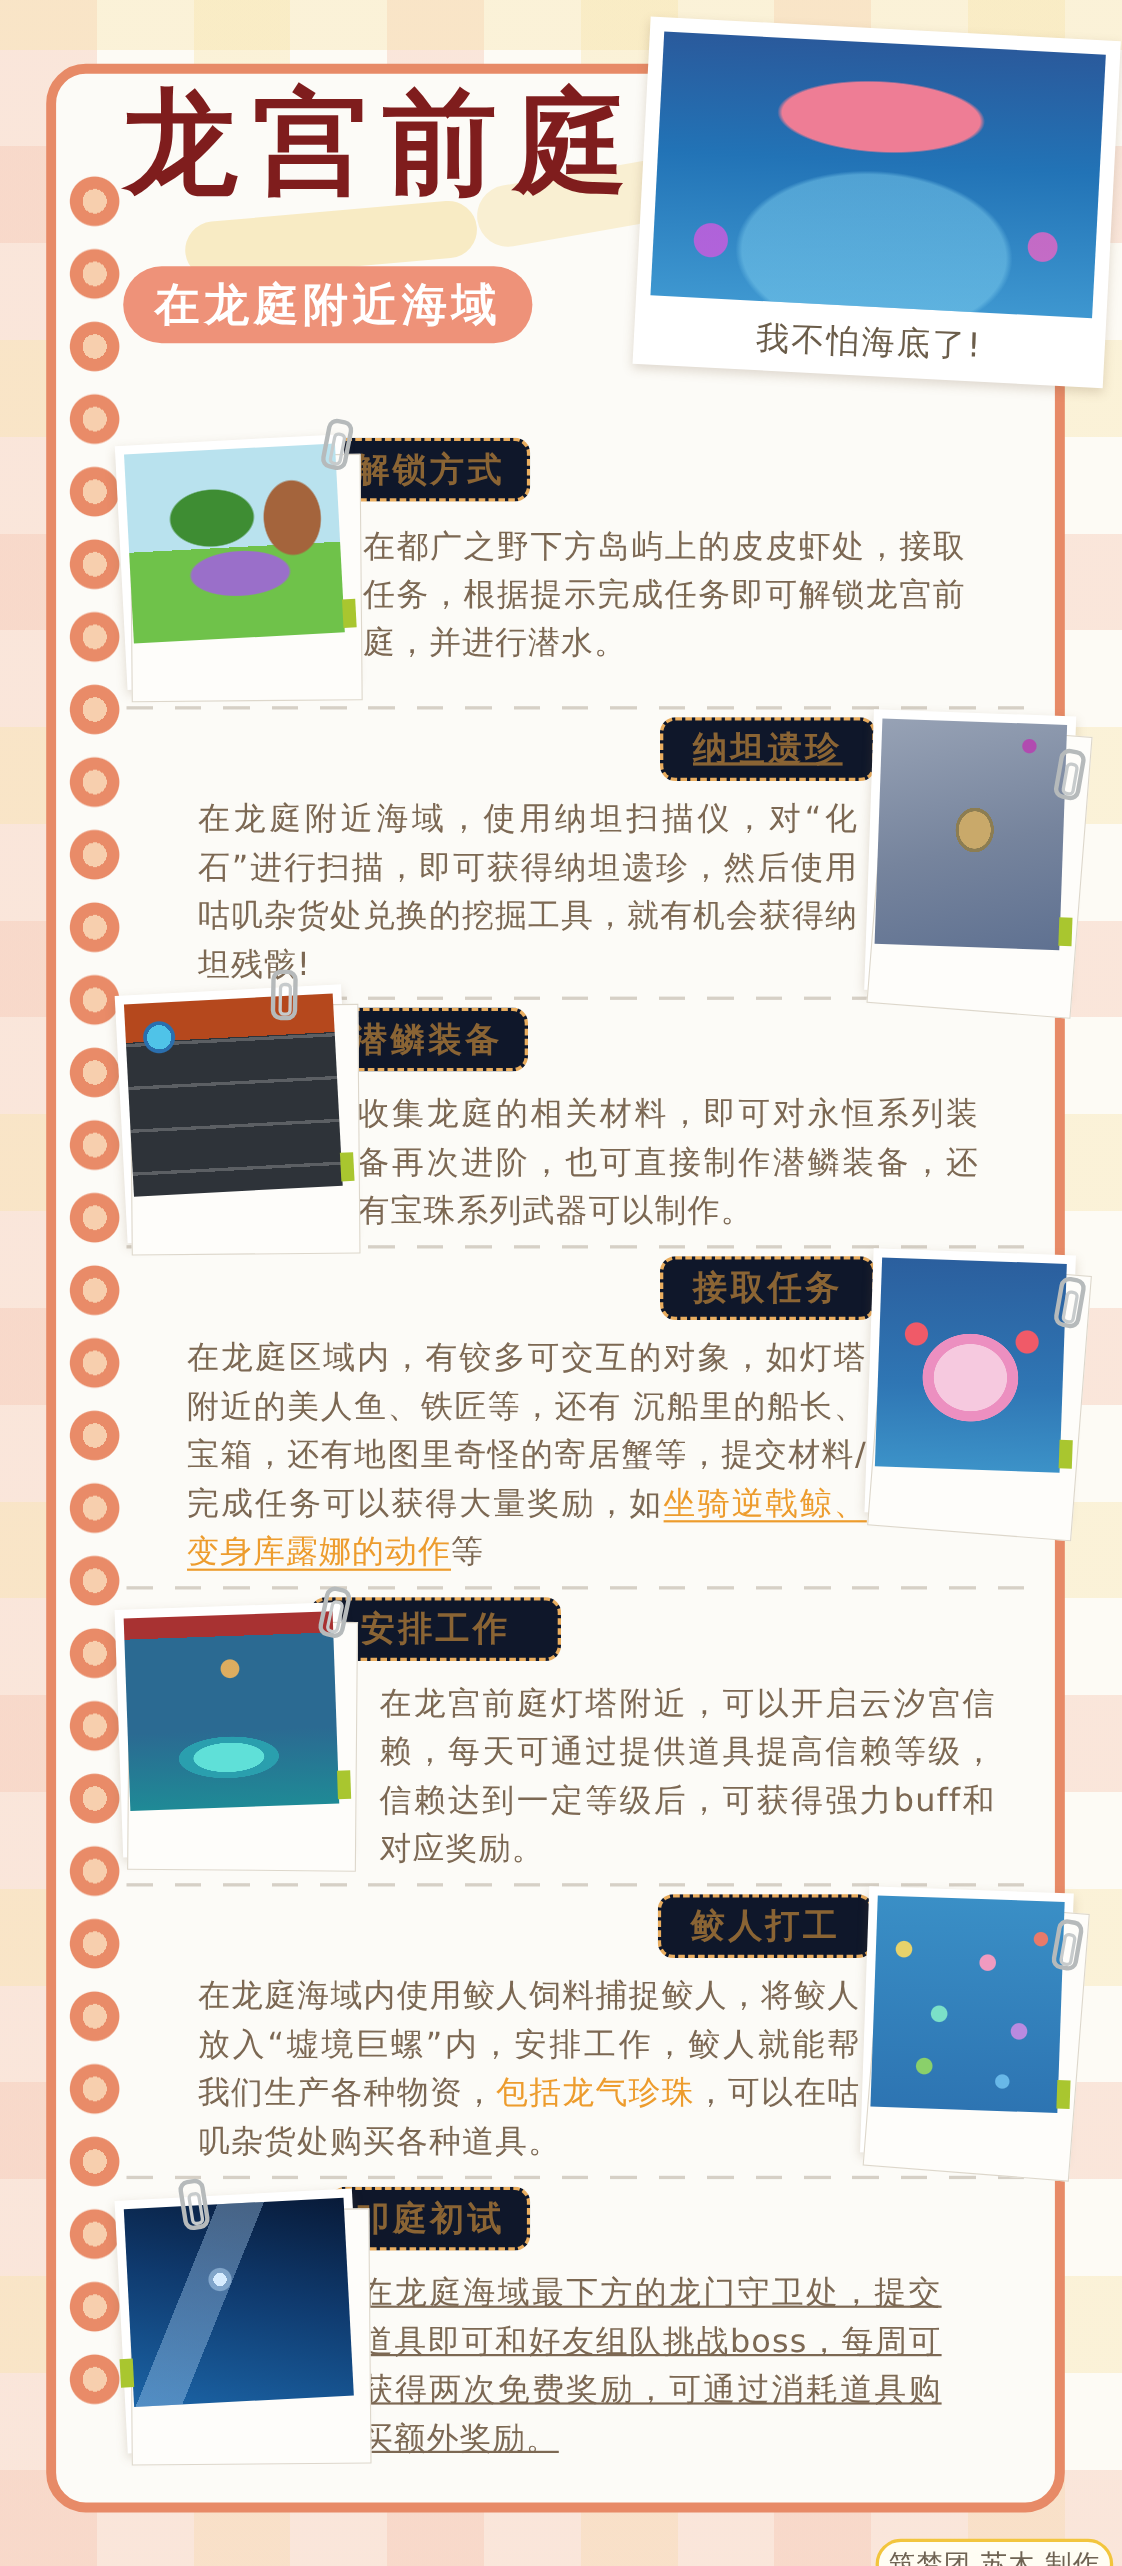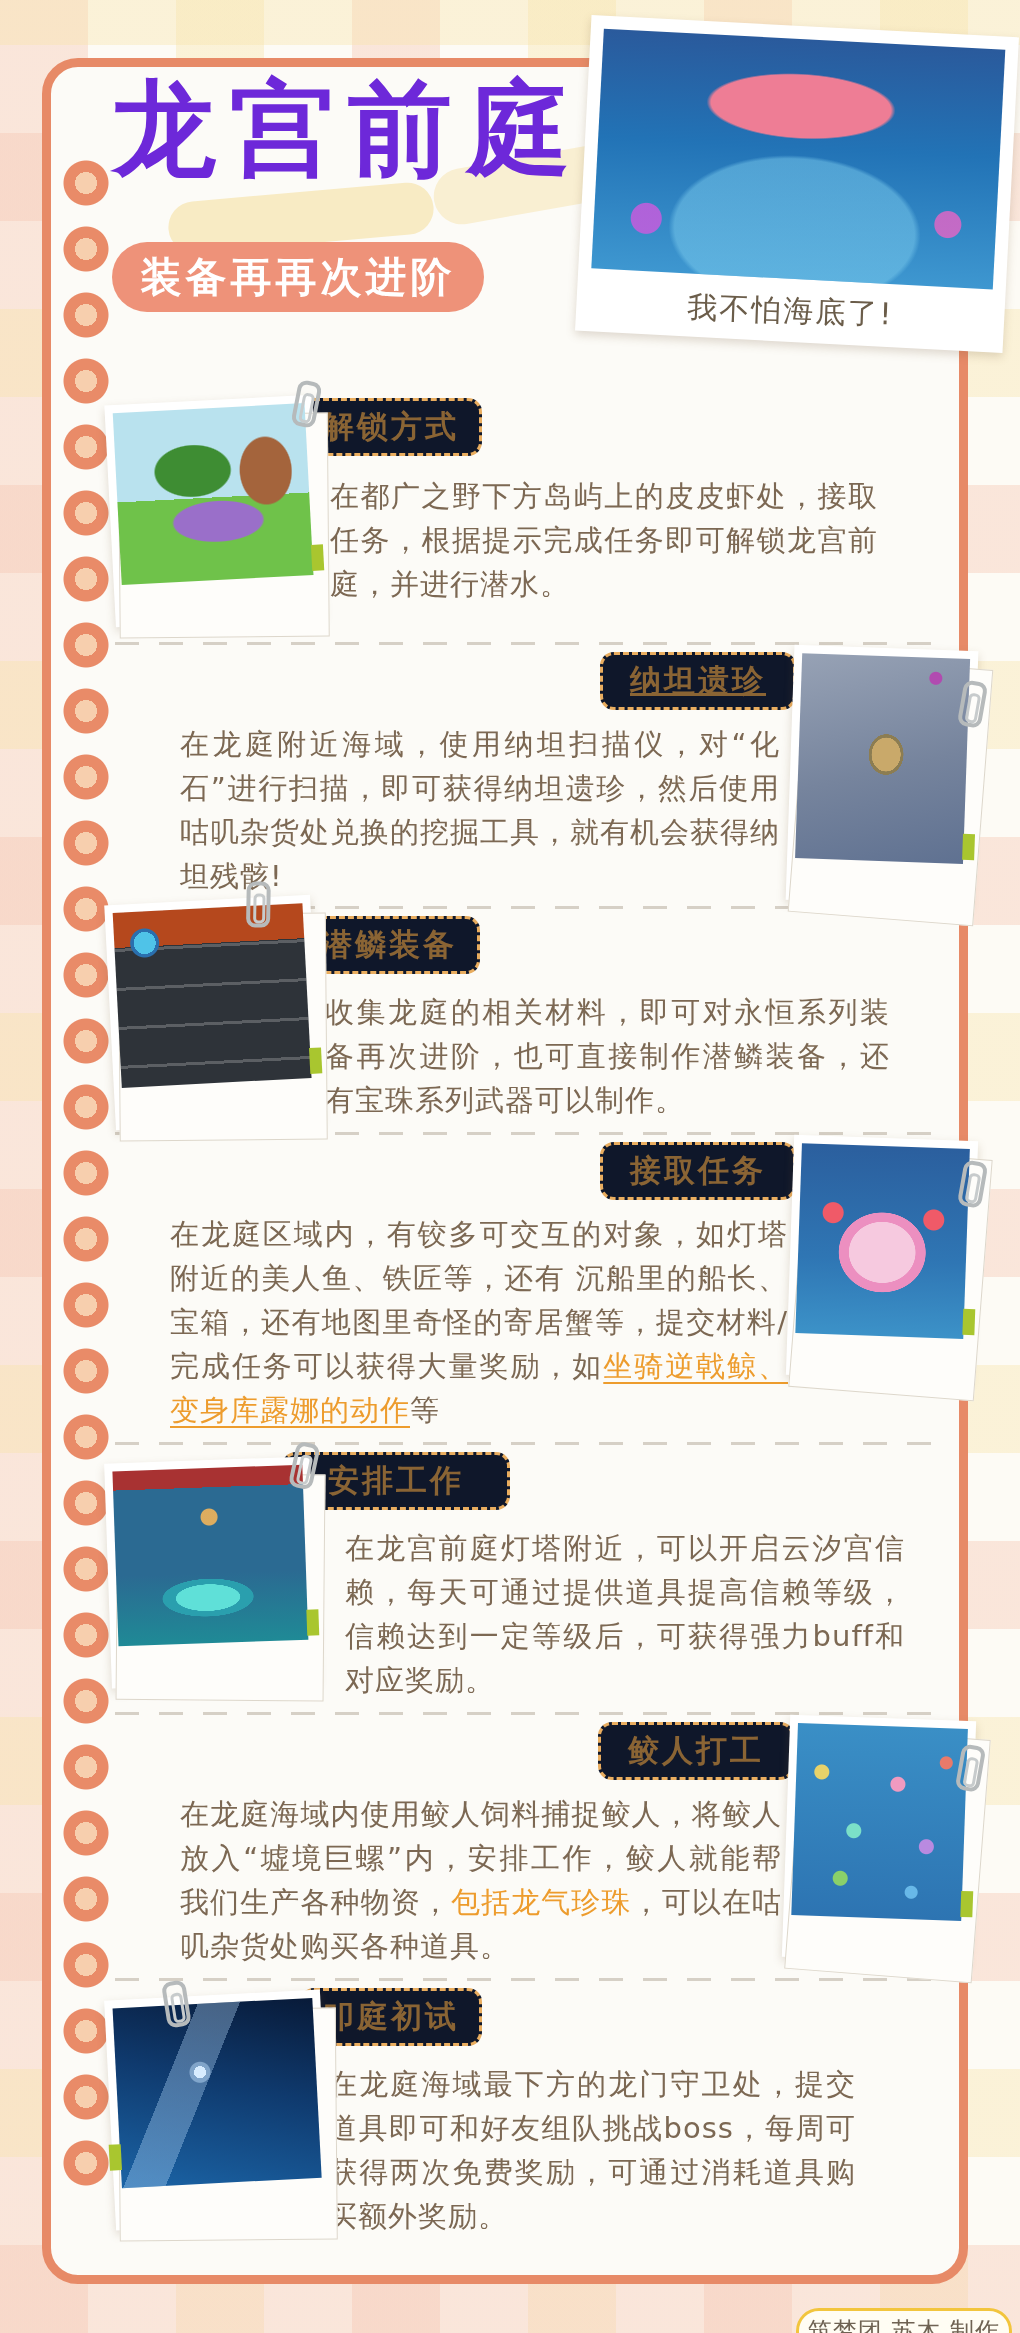--- a/index.html
+++ b/index.html
@@ -21,21 +21,21 @@
     position:absolute;left:50px;top:150px;width:70px;height:2050px;z-index:3;
     background-image:radial-gradient(circle at 36px 33px, #f7cfae 0 11px, #e98b68 11px 22px, rgba(0,0,0,0) 23px);
     background-size:70px 66px;background-repeat:repeat-y;
   }
   
   .stroke{position:absolute;background:#f8ebc4;border-radius:28px;z-index:2;}
   .stroke.a{left:168px;top:192px;width:266px;height:52px;transform:rotate(-5deg);}
   .stroke.b{left:432px;top:148px;width:290px;height:56px;transform:rotate(-10deg);background:#f9efd2;}
   .title{
     position:absolute;left:112px;top:72px;margin:0;z-index:4;
-    font-size:104px;font-weight:bold;color:#6d28d9;letter-spacing:14px;line-height:1.1;
+    font-size:104px;font-weight:bold;color:#7f1d1d;letter-spacing:14px;line-height:1.1;
   }
   .pill{
     position:absolute;left:112px;top:242px;width:372px;height:70px;z-index:4;
     background:#ee9279;border-radius:35px;color:#ffffff;
     font-size:41px;font-weight:bold;letter-spacing:4px;
     display:flex;align-items:center;justify-content:center;
   }
   
   .photo{
     position:absolute;background:#ffffff;z-index:5;
@@ -148,33 +148,33 @@
   .b4{left:600px;top:1142px;width:196px;}
   .b5{left:282px;top:1452px;width:228px;}
   .b6{left:598px;top:1722px;width:196px;text-align:center;}
   .b7{left:300px;top:1988px;width:182px;}
   .t1{left:330px;top:474px;width:548px;}
   .t2{left:180px;top:722px;width:600px;}
   .t3{left:325px;top:990px;width:565px;}
   .t4{left:170px;top:1212px;width:618px;}
   .t5{left:325px;top:1526px;width:560px;margin-left:20px;}
   .t6{left:180px;top:1792px;width:602px;}
-  .t7{left:328px;top:2062px;width:528px;}
+  .t7{left:328px;top:2062px;width:528px;text-decoration:underline;}
   .d1{top:642px;} .d2{top:906px;} .d3{top:1132px;} .d4{top:1442px;} .d5{top:1712px;} .d6{top:1978px;}
 </style>
 </head>
 <body>
 
 <div class="card"></div>
 <div class="rings"></div>
 
 <div class="stroke a"></div>
 <div class="stroke b"></div>
 <h1 class="title">龙宫前庭</h1>
-<div class="pill">装备再再次进阶</div>
+<div class="pill">在龙庭附近海域</div>
 
 <div class="photo single p-hero">
   <div class="img sc-hero"></div>
   <div class="cap">我不怕海底了!</div>
 </div>
 
 <div class="photo p1">
   <div class="img sc-island"></div>
   <span class="clip" style="right:-6px;top:-14px;transform:rotate(14deg);"></span>
   <span class="tab" style="right:-3px;bottom:46px;"></span>

